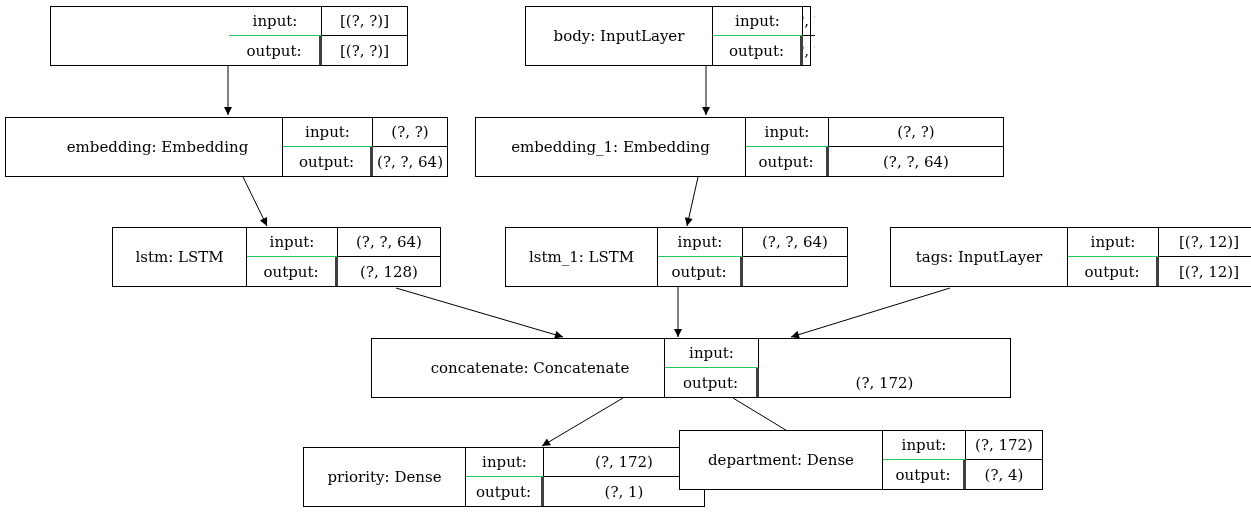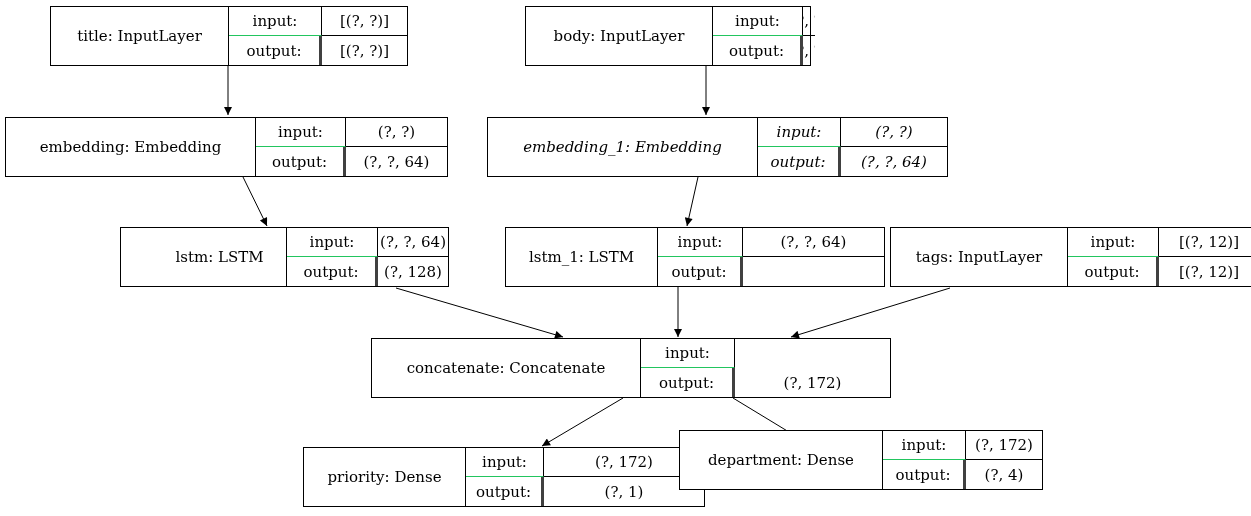--- a/index.html
+++ b/index.html
@@ -65,75 +65,74 @@
     <line x1="243" y1="177" x2="267" y2="226" stroke="#000" stroke-width="1" marker-end="url(#arrow)"></line>
     <line x1="698" y1="177" x2="687" y2="226" stroke="#000" stroke-width="1" marker-end="url(#arrow)"></line>
     <line x1="396" y1="288" x2="563" y2="337" stroke="#000" stroke-width="1" marker-end="url(#arrow)"></line>
     <line x1="678" y1="287" x2="678" y2="337" stroke="#000" stroke-width="1" marker-end="url(#arrow)"></line>
     <line x1="950" y1="288" x2="791" y2="337" stroke="#000" stroke-width="1" marker-end="url(#arrow)"></line>
     <line x1="623" y1="398" x2="542" y2="446" stroke="#000" stroke-width="1" marker-end="url(#arrow)"></line>
     <line x1="733" y1="398" x2="812" y2="446" stroke="#000" stroke-width="1" marker-end="url(#arrow)"></line>
   </svg>
 
   <div class="node" style="left:50px; top:6px; width:358px; grid-template-columns:178px 93px 1fr;">
-    <div class="cell n-name">title: InputLayer</div>
     <div class="cell n-ilabel">input:</div>
     <div class="cell n-ival">[(?, ?)]</div>
     <div class="cell n-olabel">output:</div>
     <div class="cell n-oval">[(?, ?)]</div>
   </div>
 
   <div class="node" style="left:525px; top:6px; width:286px; grid-template-columns:187px 90px 1fr;">
     <div class="cell n-name">body: InputLayer</div>
     <div class="cell n-ilabel">input:</div>
     <div class="cell n-ival">[(?, ?)]</div>
     <div class="cell n-olabel">output:</div>
     <div class="cell n-oval">[(?, ?)]</div>
   </div>
 
-  <div class="node" style="left:5px; top:117px; width:443px; grid-template-columns:250px 90px 1fr;">
+  <div class="node" style="left:5px; top:117px; width:443px; grid-template-columns:250px 90px 1fr;padding-left:27px;">
     <div class="cell n-name">embedding: Embedding</div>
     <div class="cell n-ilabel">input:</div>
     <div class="cell n-ival">(?, ?)</div>
     <div class="cell n-olabel">output:</div>
     <div class="cell n-oval">(?, ?, 64)</div>
   </div>
 
-  <div class="node" style="left:487px; top:117px; width:461px; grid-template-columns:270px 83px 1fr;font-style:italic;">
+  <div class="node" style="left:475px; top:117px; width:529px; grid-template-columns:270px 83px 1fr;">
     <div class="cell n-name">embedding_1: Embedding</div>
     <div class="cell n-ilabel">input:</div>
     <div class="cell n-ival">(?, ?)</div>
     <div class="cell n-olabel">output:</div>
     <div class="cell n-oval">(?, ?, 64)</div>
   </div>
 
-  <div class="node" style="left:120px; top:227px; width:329px; grid-template-columns:134px 91px 1fr;padding-left:32px;">
+  <div class="node" style="left:112px; top:227px; width:329px; grid-template-columns:134px 91px 1fr;">
     <div class="cell n-name">lstm: LSTM</div>
     <div class="cell n-ilabel">input:</div>
     <div class="cell n-ival">(?, ?, 64)</div>
     <div class="cell n-olabel">output:</div>
     <div class="cell n-oval">(?, 128)</div>
   </div>
 
-  <div class="node" style="left:505px; top:227px; width:380px; grid-template-columns:152px 85px 1fr;">
+  <div class="node" style="left:505px; top:227px; width:343px; grid-template-columns:152px 85px 1fr;">
     <div class="cell n-name">lstm_1: LSTM</div>
     <div class="cell n-ilabel">input:</div>
     <div class="cell n-ival">(?, ?, 64)</div>
     <div class="cell n-olabel">output:</div>
   </div>
 
   <div class="node" style="left:876px; top:227px; width:370px; grid-template-columns:177px 91px 1fr;margin-left:14px;">
     <div class="cell n-name">tags: InputLayer</div>
     <div class="cell n-ilabel">input:</div>
     <div class="cell n-ival">[(?, 12)]</div>
     <div class="cell n-olabel">output:</div>
     <div class="cell n-oval">[(?, 12)]</div>
   </div>
 
-  <div class="node" style="left:371px; top:338px; width:520px; grid-template-columns:269px 94px 1fr;">
+  <div class="node" style="left:371px; top:338px; width:640px; grid-template-columns:269px 94px 1fr;padding-left:24px;">
     <div class="cell n-name">concatenate: Concatenate</div>
     <div class="cell n-ilabel">input:</div>
     <div class="cell n-olabel">output:</div>
     <div class="cell n-oval">(?, 172)</div>
   </div>
 
   <div class="node" style="left:303px; top:447px; width:402px; grid-template-columns:162px 78px 1fr;">
     <div class="cell n-name">priority: Dense</div>
     <div class="cell n-ilabel">input:</div>
     <div class="cell n-ival">(?, 172)</div>

